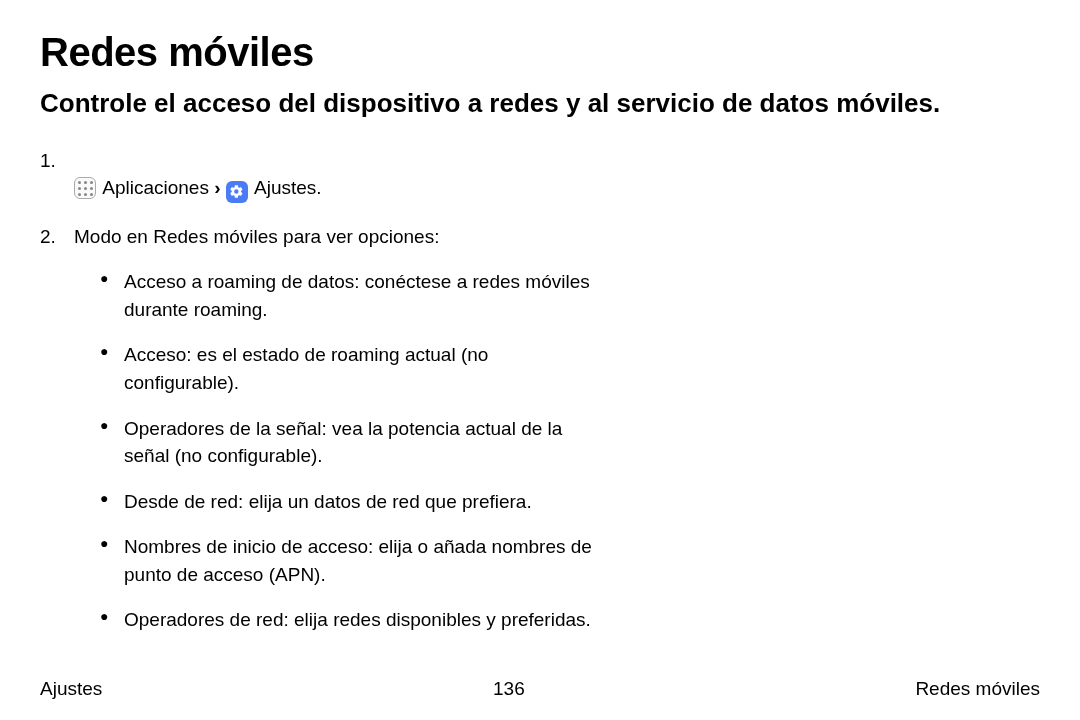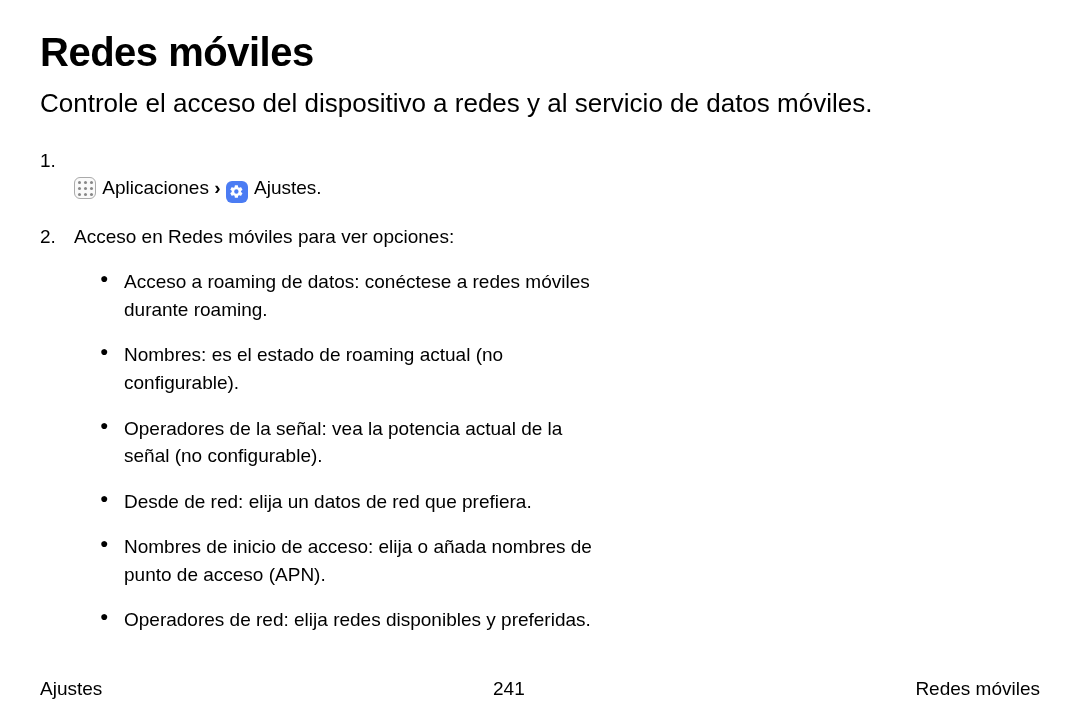--- a/index.html
+++ b/index.html
@@ -17,21 +17,21 @@
       position: relative;
     }
     h1 {
       font-size: 40px;
       font-weight: 900;
       margin-bottom: 12px;
       letter-spacing: -0.5px;
     }
     .subtitle {
       font-size: 26px;
-      font-weight: 400;
+      font-weight: 700;
       margin-bottom: 26px;
       line-height: 1.3;
     }
     .content {
       max-width: 560px;
     }
     ol {
       list-style: none;
       counter-reset: step;
     }
@@ -137,30 +137,30 @@
       <strong>Aplicaciones</strong>
       <span class="chev">›</span>
       <span class="icon-gear">
         <svg viewBox="0 0 24 24" fill="#fff">
           <path d="M19.14,12.94a7,7,0,0,0,.05-.94,7,7,0,0,0-.05-.94l2.11-1.65a.5.5,0,0,0,.12-.64l-2-3.46a.5.5,0,0,0-.61-.22l-2.49,1a7.07,7.07,0,0,0-1.62-.94l-.38-2.65A.5.5,0,0,0,13.78,2H9.78a.5.5,0,0,0-.49.42L8.91,5.07a7.07,7.07,0,0,0-1.62.94l-2.49-1a.5.5,0,0,0-.61.22l-2,3.46a.5.5,0,0,0,.12.64l2.11,1.65a7,7,0,0,0-.05.94,7,7,0,0,0,.05.94L2.31,14.51a.5.5,0,0,0-.12.64l2,3.46a.5.5,0,0,0,.61.22l2.49-1a7.07,7.07,0,0,0,1.62.94l.38,2.65a.5.5,0,0,0,.49.42h4a.5.5,0,0,0,.49-.42l.38-2.65a7.07,7.07,0,0,0,1.62-.94l2.49,1a.5.5,0,0,0,.61-.22l2-3.46a.5.5,0,0,0-.12-.64ZM11.78,15.5A3.5,3.5,0,1,1,15.28,12,3.5,3.5,0,0,1,11.78,15.5Z"></path>
         </svg>
       </span>
       <strong>Ajustes</strong><span>.</span>
     </li>
     <li>
-      <span>Acceso en </span><strong>Redes móviles</strong><span> para ver opciones:</span>
+      <span>Modo en </span><strong>Redes móviles</strong><span> para ver opciones:</span>
       <ul class="bullets">
         <li><strong>Acceso a roaming de datos</strong><span>: conéctese a redes móviles durante roaming.</span></li>
-        <li><strong>Nombres</strong><span>: es el estado de roaming actual (no configurable).</span></li>
+        <li><strong>Acceso</strong><span>: es el estado de roaming actual (no configurable).</span></li>
         <li><strong>Operadores de la señal</strong><span>: vea la potencia actual de la señal (no configurable).</span></li>
         <li><strong>Desde de red</strong><span>: elija un datos de red que prefiera.</span></li>
         <li><strong>Nombres de inicio de acceso</strong><span>: elija o añada nombres de punto de acceso (APN).</span></li>
         <li><strong>Operadores de red</strong><span>: elija redes disponibles y preferidas.</span></li>
       </ul>
     </li>
   </ol>
 </div>
 
 <div class="footer">
   <span>Ajustes</span>
-  <span>241</span>
+  <span>136</span>
   <span>Redes móviles</span>
 </div>
 
 </body></html>

